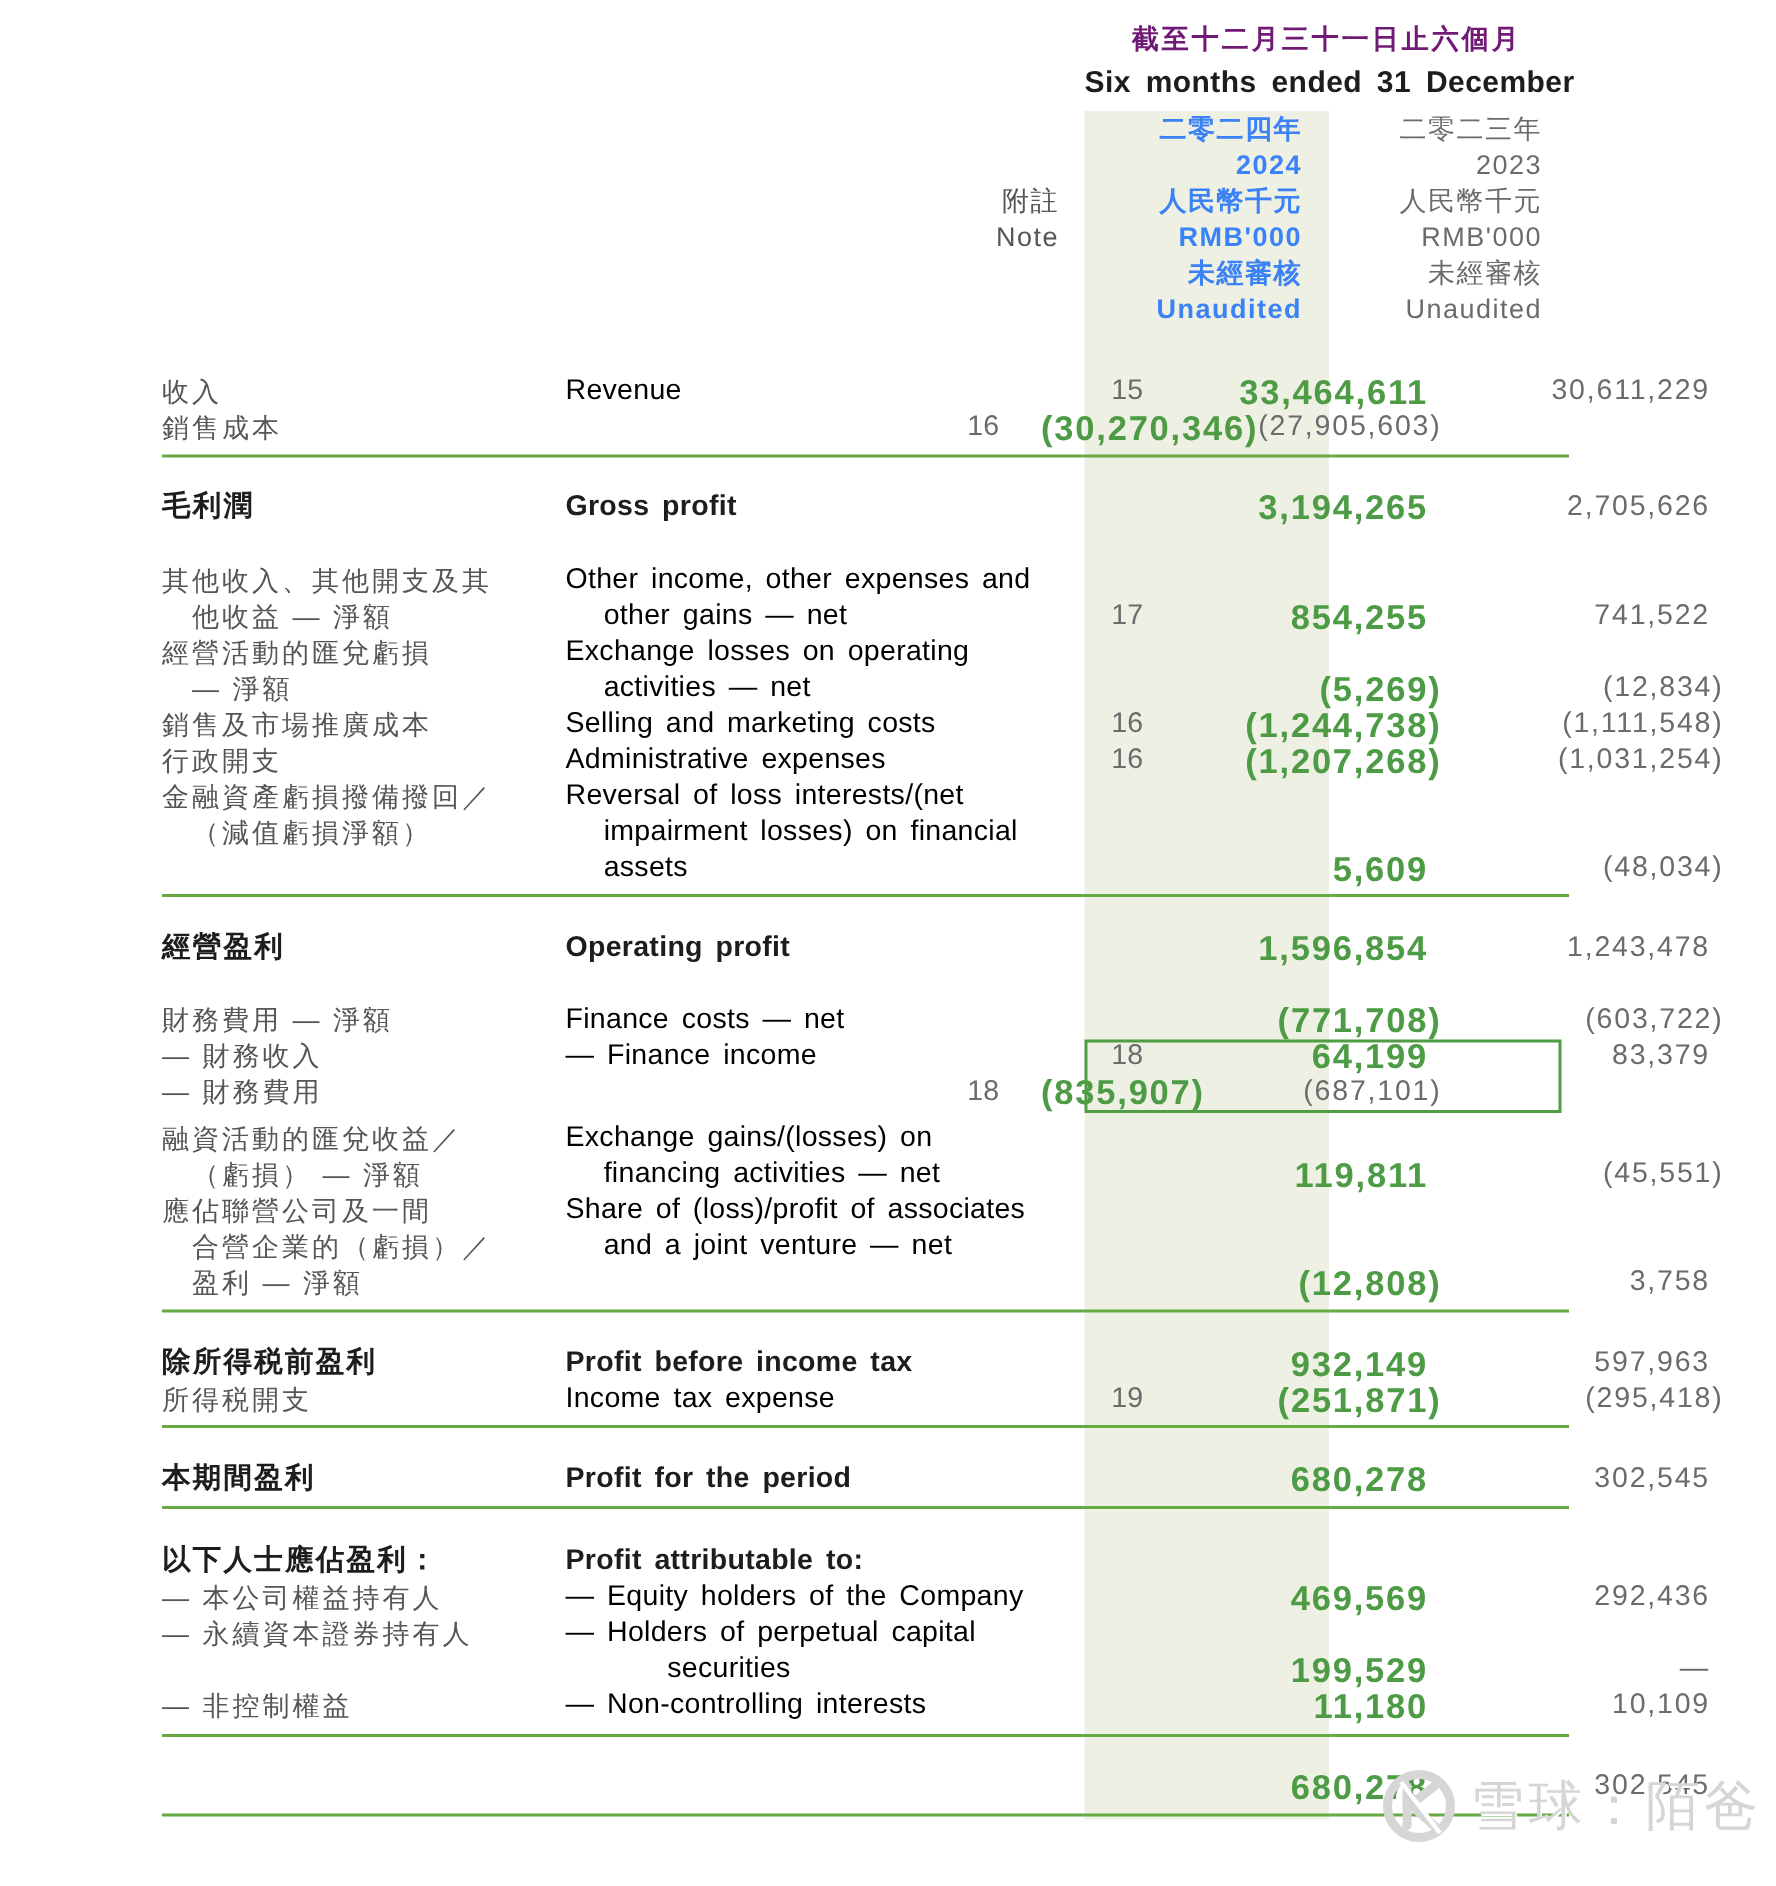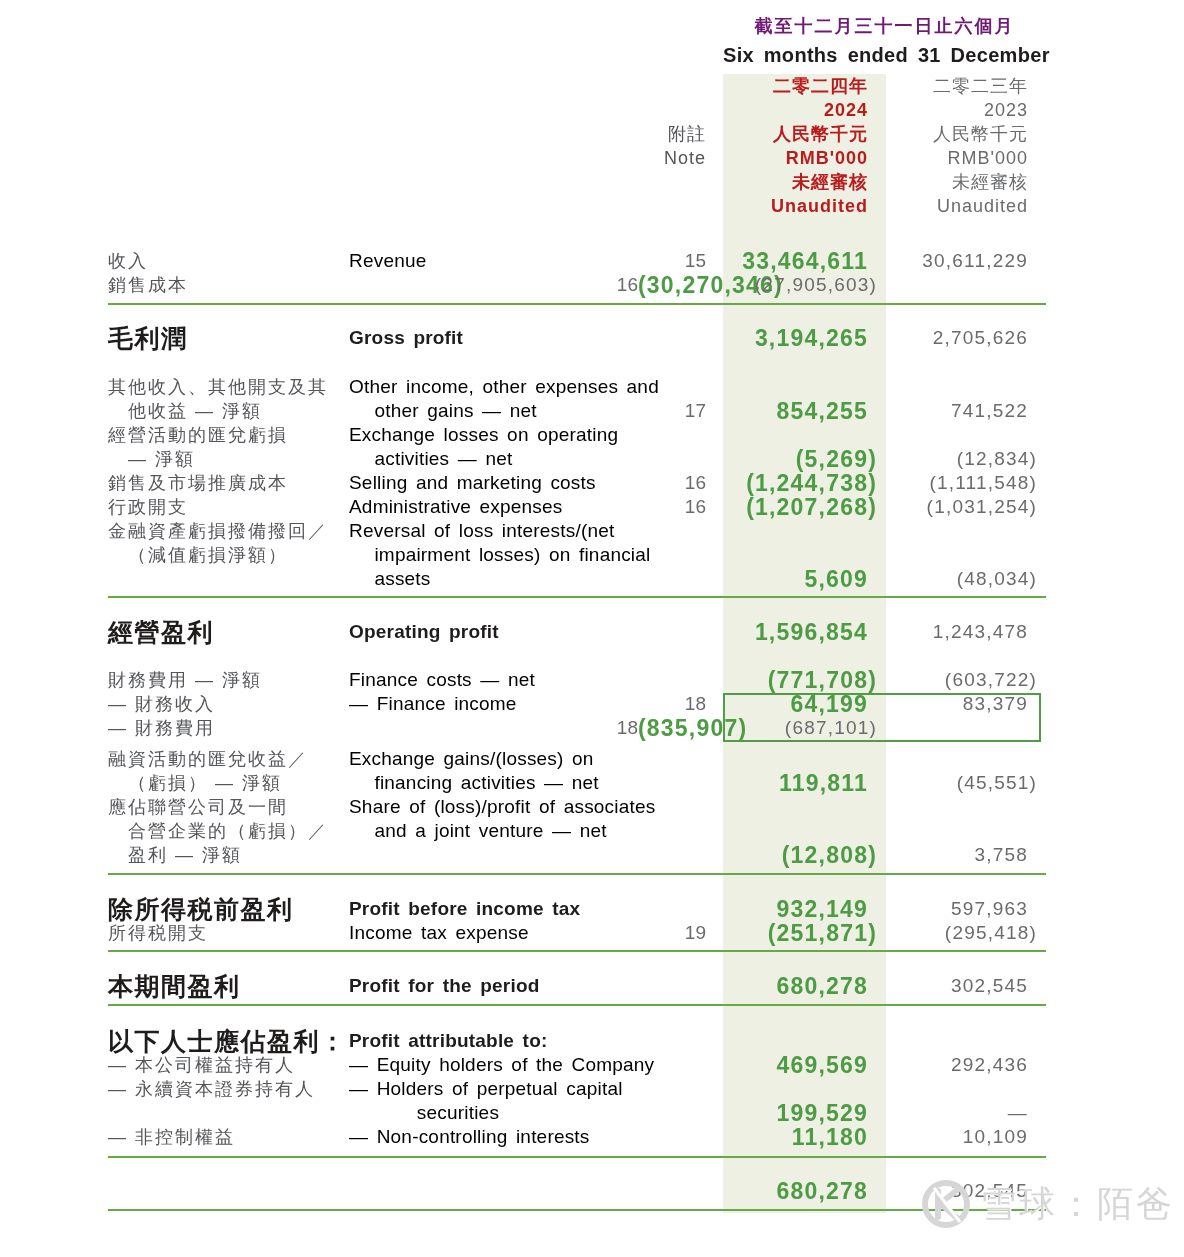--- a/index.html
+++ b/index.html
@@ -34,42 +34,42 @@
     left:615px;top:44px;width:323px;text-align:center;
     font-size:20px;font-weight:bold;color:#1f1c1c;word-spacing:4px;letter-spacing:0.3px;white-space:nowrap;
   }
   .hdr-note{
     left:498px;top:122px;width:100px;text-align:right;
     font-size:18px;color:#55565a;line-height:24px;letter-spacing:1px;
   }
   .hdr-col{line-height:24px;text-align:right;white-space:nowrap;}
   .hdr-2024{
     left:600px;top:74px;width:160px;
-    font-size:18px;font-weight:bold;color:#b91c1c;letter-spacing:1px;
+    font-size:18px;font-weight:bold;color:#3b82f6;letter-spacing:1px;
   }
   .hdr-2023{
     left:770px;top:74px;width:150px;
     font-size:18px;color:#6a6b6d;letter-spacing:1px;
   }
   .hdr-col div{height:24px;}
   
   .body{padding-top:217px;}
   .rule{height:2px;background:#67a943;width:938px;}
   .row{
     display:grid;
     grid-template-columns:241px 289px 68px 171px 160px;
-    height:24px;line-height:24px;
+    height:24px;line-height:24px;gap:28px;
   }
   .c-zh{color:#55565a;font-size:18px;letter-spacing:2px;white-space:pre;}
   .c-en{color:#000000;font-size:19px;word-spacing:3px;letter-spacing:0.2px;white-space:pre;}
   .c-note{color:#6a6b6d;font-size:19px;text-align:right;}
   .c-v24{color:#4d9b44;font-size:23px;font-weight:bold;text-align:right;letter-spacing:1.2px;padding-right:9px;white-space:pre;}
   .c-v23{color:#6a6b6d;font-size:19px;text-align:right;letter-spacing:1.2px;padding-right:9px;white-space:pre;}
   .c-v24.has-paren,.c-v23.has-paren{padding-right:0;}
-  .row.bold .c-zh{color:#1f1c1c;font-weight:bold;font-size:25px;letter-spacing:1.5px;}
+  .row.bold .c-zh{color:#1f1c1c;font-weight:bold;font-size:19px;letter-spacing:1.5px;}
   .row.bold .c-en{color:#1f1c1c;font-weight:bold;}
   
   .wm{
     position:absolute;left:920px;top:1178px;z-index:4;
     display:flex;align-items:center;gap:8px;
     color:#d6d6d6;font-size:36px;letter-spacing:3px;white-space:nowrap;
     text-shadow:1px 1px 0 #ffffff;
   }
   .wm svg{display:block;}
 </style>

